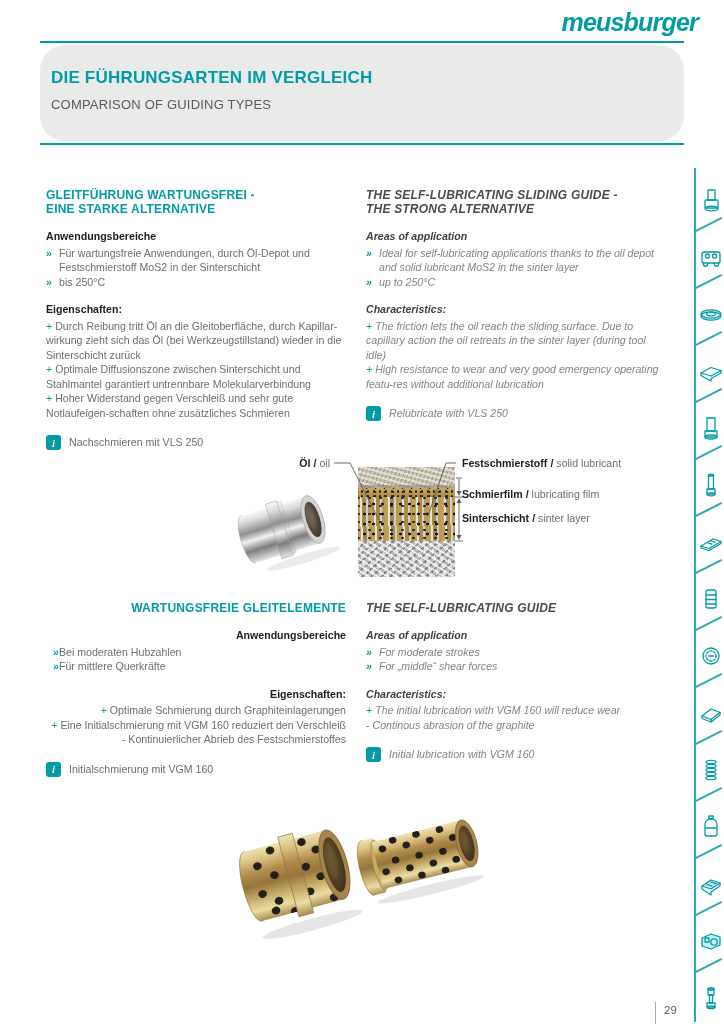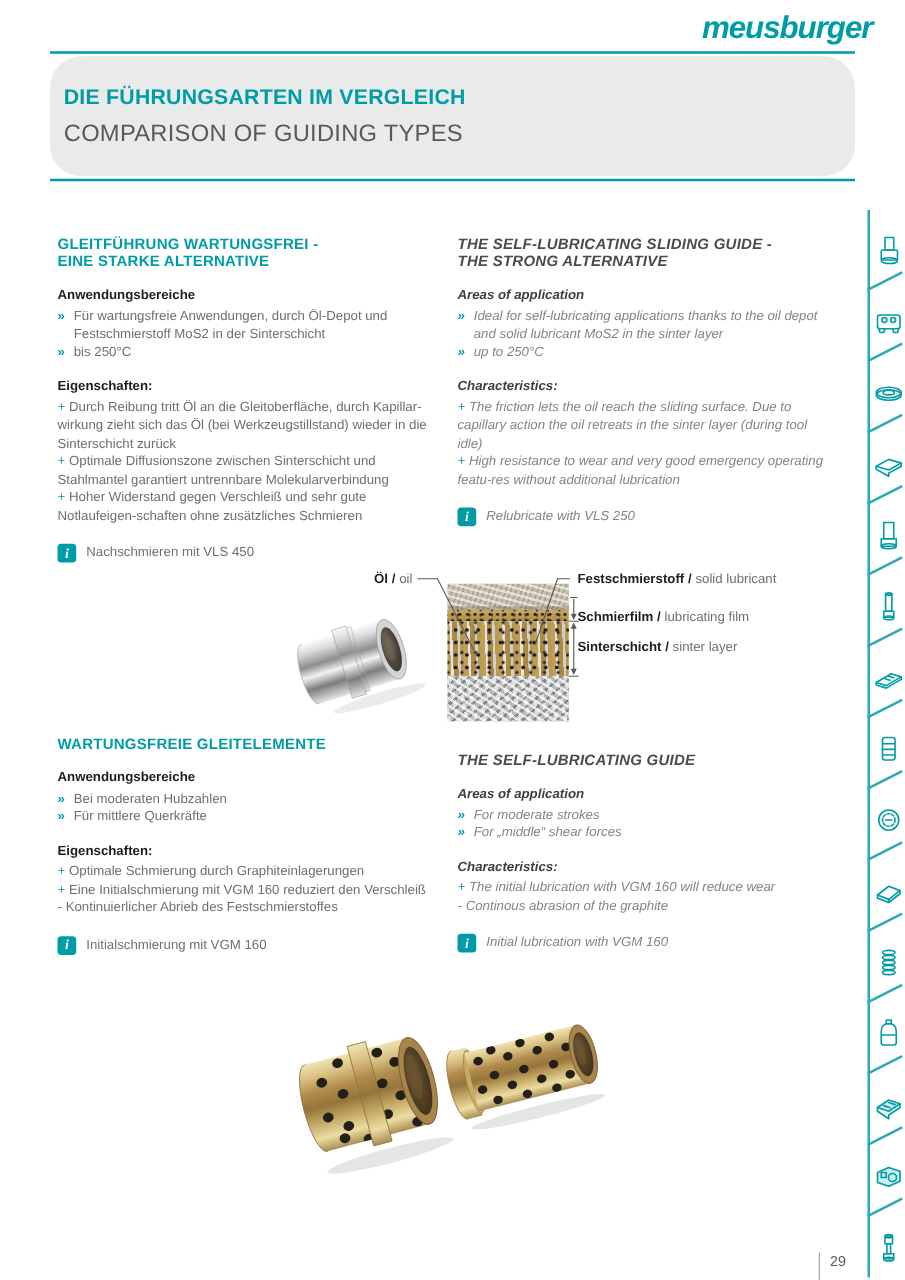--- a/index.html
+++ b/index.html
@@ -7,21 +7,21 @@
         font-family:"Liberation Sans",sans-serif;-webkit-font-smoothing:antialiased;}
 
   
   .logo{position:absolute;top:8px;right:26px;font-size:25px;font-weight:bold;color:#009ca6;
         letter-spacing:-0.8px;font-style:italic;}
   .rule{position:absolute;left:40px;width:644px;height:2px;background:#009ca6;}
   .rule-top{top:41px;}
   .rule-bottom{top:143px;}
   .title-block{position:absolute;left:40px;top:45px;width:644px;height:96px;background:#e9eaea;border-radius:25px;}
   .title-de{position:absolute;left:11px;top:23px;font-size:17px;font-weight:bold;color:#009ca6;letter-spacing:.2px;}
-  .title-en{position:absolute;left:11px;top:52px;font-size:19px;color:#58595b;letter-spacing:.2px;}
+  .title-en{position:absolute;left:11px;top:52px;font-size:13px;color:#58595b;letter-spacing:.2px;}
 
   
   .col{position:absolute;width:300px;font-size:10.6px;line-height:14.5px;color:#6d6e70;}
   .col .sec-heading{color:#009ca6;font-weight:bold;font-size:12px;line-height:14px;letter-spacing:.2px;margin-bottom:13px;}
   .col.en{font-style:italic;color:#828487;}
   .col.en .sec-heading{color:#4b4b4a;}
   .subhead{font-weight:bold;color:#1d1d1b;margin-bottom:2px;}
   .col.en .subhead{color:#3e3e3d;}
   .apps{margin-bottom:13px;}
   .app{display:flex;}
@@ -104,21 +104,21 @@
         </div>
     </div>
     <div class="subhead">Eigenschaften:</div>
     <div class="chars">
       <div class="char"><span class="m">+</span><span>Durch Reibung tritt Öl an die Gleitoberfläche, durch Kapillar-wirkung zieht sich das Öl (bei Werkzeugstillstand) wieder in die Sinterschicht zurück</span></div>
       <div class="char"><span class="m">+</span><span>Optimale Diffusionszone zwischen Sinterschicht und Stahlmantel garantiert untrennbare Molekularverbindung</span></div>
       <div class="char"><span class="m">+</span><span>Hoher Widerstand gegen Verschleiß und sehr gute Notlaufeigen-schaften ohne zusätzliches Schmieren</span></div>
     </div>
     <div class="info">
       <span class="info-i">i</span>
-      <span>Nachschmieren mit VLS 450</span>
+      <span>Nachschmieren mit VLS 250</span>
     </div>
   </div>
 
   <div class="col en" style="left:366px;top:188px;">
     <div class="sec-heading">
       <span>THE SELF-LUBRICATING SLIDING GUIDE -</span><br>
       <span>THE STRONG ALTERNATIVE</span>
     </div>
     <div class="subhead">Areas of application</div>
     <div class="apps">
@@ -197,21 +197,21 @@
   <div class="dlabel" style="left:462px;top:457px;">
     <b>Festschmierstoff</b><span class="sp">/</span><span>solid lubricant</span>
   </div>
   <div class="dlabel" style="left:462px;top:488px;">
     <b>Schmierfilm</b><span class="sp">/</span><span>lubricating film</span>
   </div>
   <div class="dlabel" style="left:462px;top:512px;">
     <b>Sinterschicht</b><span class="sp">/</span><span>sinter layer</span>
   </div>
 
-  <div class="col de" style="left:46px;top:588px;">
+  <div class="col de" style="left:46px;top:601px;text-align:right;">
     <div class="sec-heading">WARTUNGSFREIE GLEITELEMENTE</div>
     <div class="subhead">Anwendungsbereiche</div>
     <div class="apps">
       <div class="app">
           <span class="m">»</span>
           <span>Bei moderaten Hubzahlen</span>
         </div>
       <div class="app">
           <span class="m">»</span>
           <span>Für mittlere Querkräfte</span>

